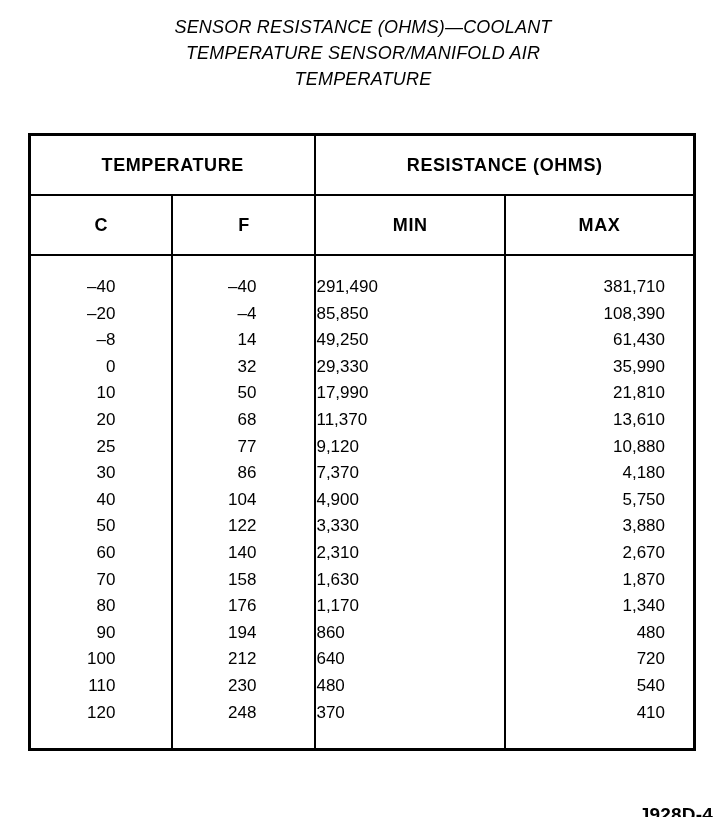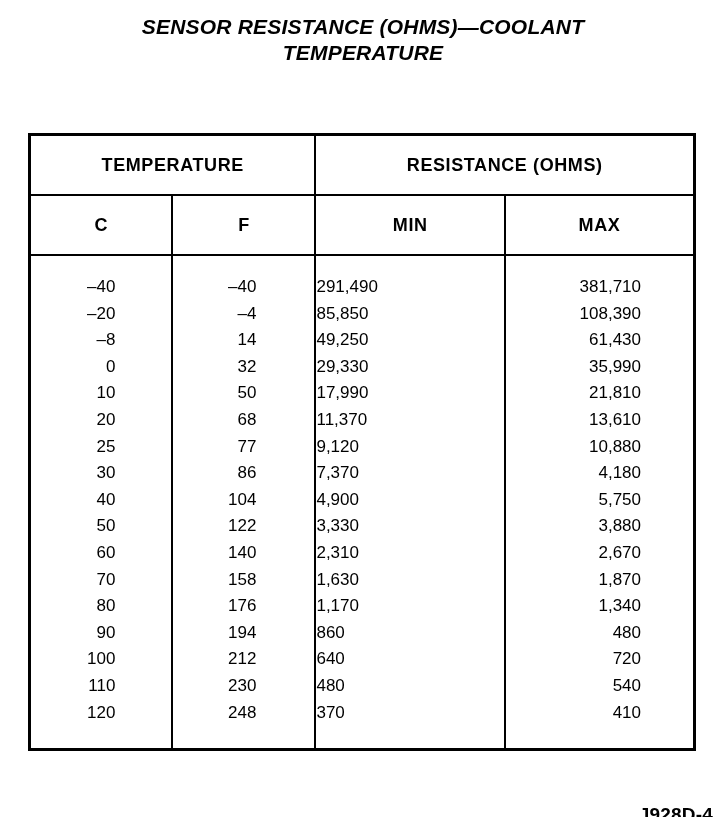--- a/index.html
+++ b/index.html
@@ -16,23 +16,23 @@
     overflow: hidden;
   }
   .page {
     width: 726px;
     height: 817px;
     position: relative;
     box-sizing: border-box;
   }
   .title {
     text-align: center;
-    font-weight: bold;
+    font-weight: normal;
     font-style: italic;
-    font-size: 21px;
+    font-size: 18px;
     line-height: 26px;
     letter-spacing: 0.2px;
     padding: 14px 48px 0 48px;
     box-sizing: border-box;
   }
   .title-line {
     display: block;
     white-space: nowrap;
   }
   .table-wrap {
@@ -79,38 +79,39 @@
     font-size: 17px;
     font-weight: normal;
     line-height: 26.6px;
     height: 26.6px;
     white-space: nowrap;
     font-family: "Liberation Sans", sans-serif;
   }
   .pad-right-c { padding-right: 56px; text-align: right; }
   .pad-right-f { padding-right: 58px; text-align: right; }
   .pad-right-min { padding-right: 52px; text-align: left; }
-  .pad-right-max { padding-right: 52px; text-align: right; }
+  .pad-right-max { padding-right: 28px; text-align: right; }
   .figure-code {
     position: absolute;
     right: 13px;
     top: 780px;
     font-size: 19px;
     font-weight: bold;
     letter-spacing: 0.2px;
     margin-top: 24px;
   }
 </style>
 </head>
 <body>
 
 <div class="page">
 
   <div class="title">
     <span class="title-line">SENSOR RESISTANCE (OHMS)—COOLANT</span>
+    <span class="title-line">TEMPERATURE SENSOR/MANIFOLD AIR</span>
     <span class="title-line">TEMPERATURE</span>
   </div>
 
   <div class="table-wrap">
     <table class="data">
       <colgroup>
         <col style="width:21.5%">
         <col style="width:21.5%">
         <col style="width:28.5%">
         <col style="width:28.5%">

